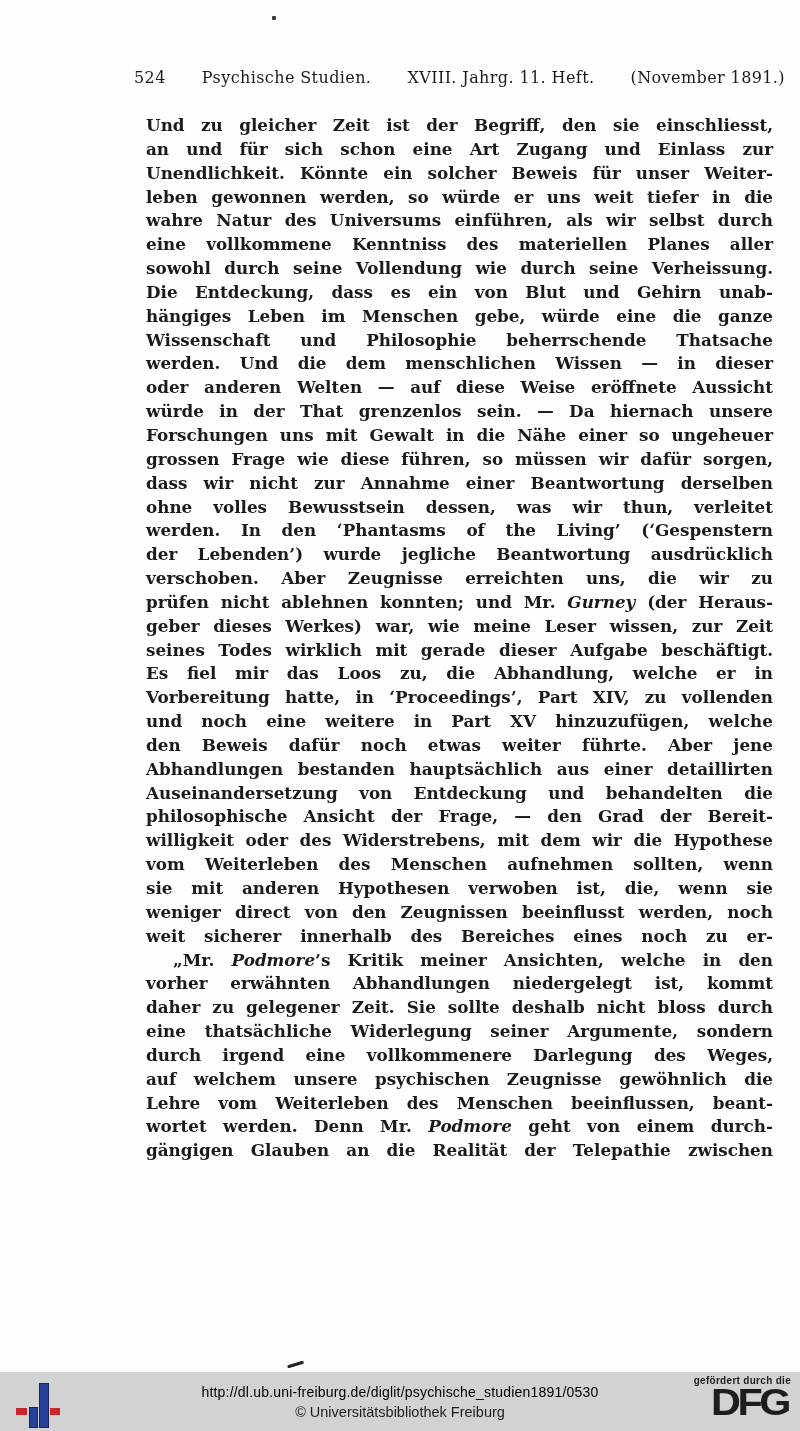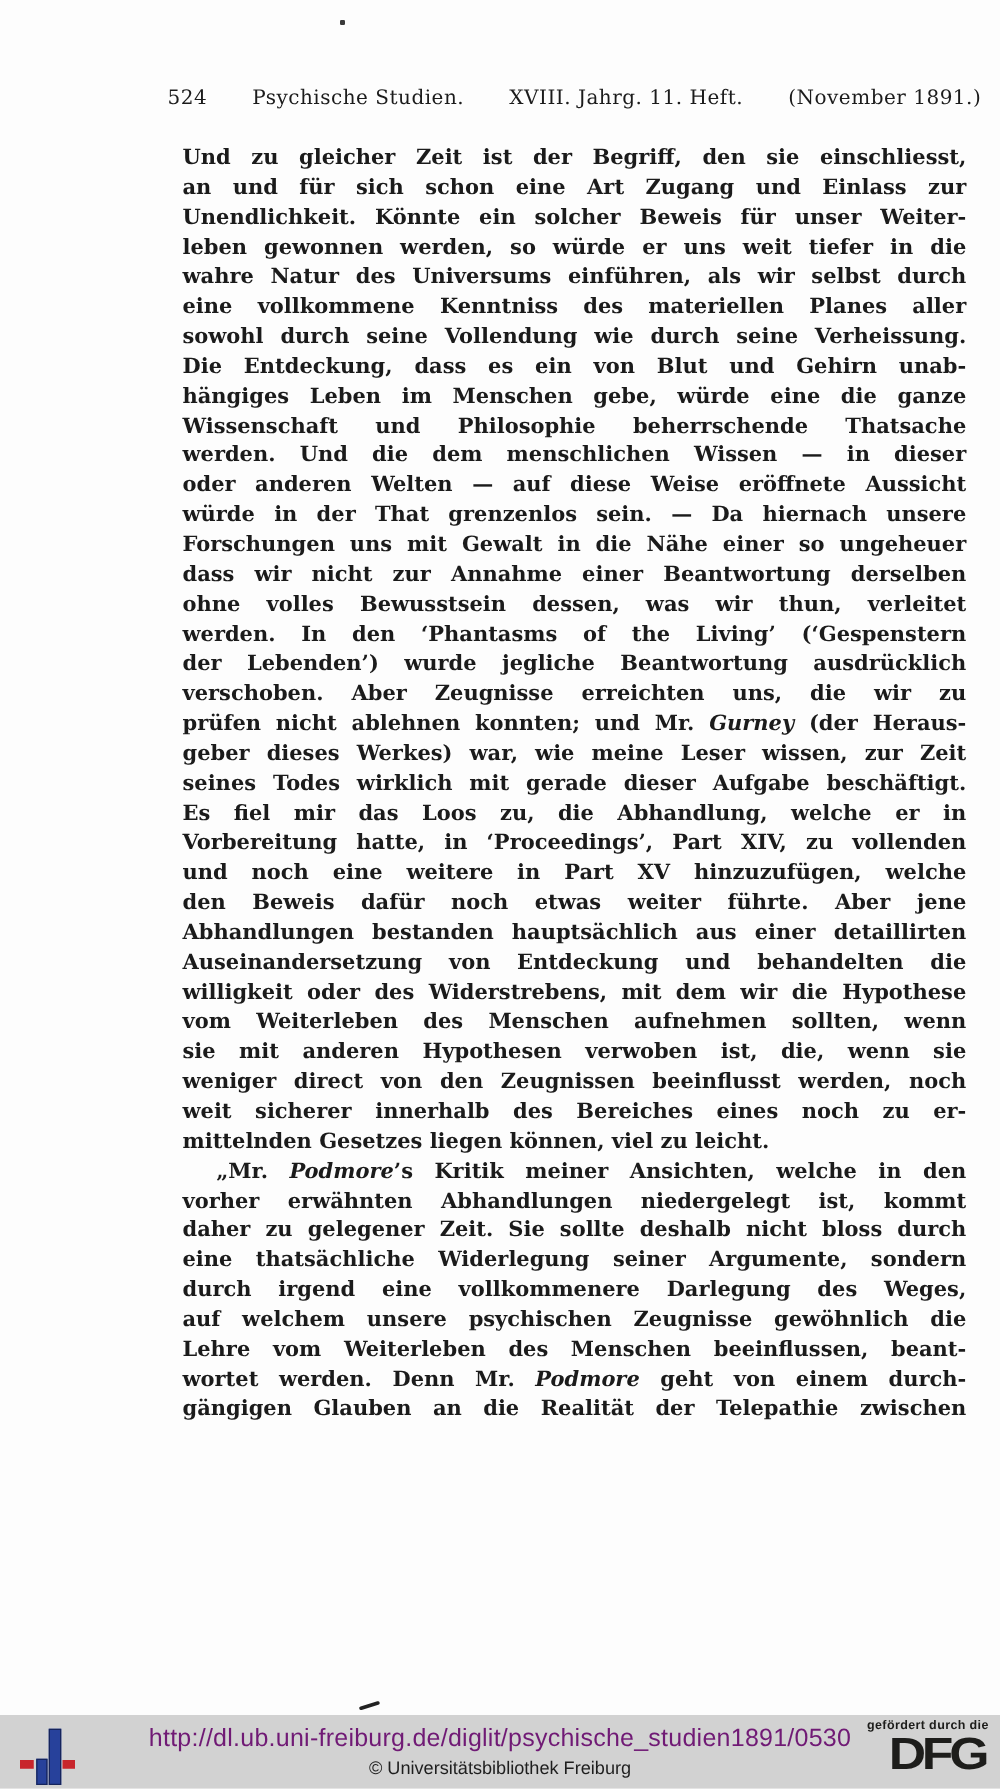--- a/index.html
+++ b/index.html
@@ -58,21 +58,21 @@
   .ub-logo .bar{position:absolute;}
   .ub-bar-tall{left:31px;top:7px;width:10px;height:45px;background:var(--ub-blue);border:1px solid #16245c;}
   .ub-bar-short{left:21px;top:31px;width:9px;height:21px;background:var(--ub-blue);border:1px solid #16245c;}
   .ub-dash-left{left:8px;top:32px;width:11px;height:7px;background:var(--ub-red);}
   .ub-dash-right{left:42px;top:32px;width:10px;height:7px;background:var(--ub-red);}
   .footer-center{
     position:absolute;left:0;top:0;width:100%;height:100%;
     display:flex;flex-direction:column;align-items:center;justify-content:center;gap:4px;
     color:#1e1e1e;
   }
-  .footer-url{font-size:20px;letter-spacing:0.2px;text-decoration:none;color:#701a75;cursor:pointer;}
+  .footer-url{font-size:14px;letter-spacing:0.2px;text-decoration:none;color:#000000;cursor:pointer;}
   .footer-copyright{font-size:14.5px;}
   .dfg-logo{
     position:absolute;right:5px;top:3px;width:110px;text-align:center;
     color:var(--dfg-black);
   }
   .dfg-tagline{font-size:10px;font-weight:bold;letter-spacing:0.3px;text-align:right;padding-right:4px;}
   .dfg-wordmark{
     font-size:36px;font-weight:800;line-height:0.95;letter-spacing:-3px;
     transform:scaleX(1.15);transform-origin:right center;text-align:right;padding-right:6px;
   }
@@ -96,40 +96,41 @@
       <div class="line"><span>wahre Natur des Universums einführen, als wir selbst durch</span></div>
       <div class="line"><span>eine vollkommene Kenntniss des materiellen Planes aller</span></div>
       <div class="line"><span>sowohl durch seine Vollendung wie durch seine Verheissung.</span></div>
       <div class="line"><span>Die Entdeckung, dass es ein von Blut und Gehirn unab-</span></div>
       <div class="line"><span>hängiges Leben im Menschen gebe, würde eine die ganze</span></div>
       <div class="line"><span>Wissenschaft und Philosophie beherrschende Thatsache</span></div>
       <div class="line"><span>werden. Und die dem menschlichen Wissen — in dieser</span></div>
       <div class="line"><span>oder anderen Welten — auf diese Weise eröffnete Aussicht</span></div>
       <div class="line"><span>würde in der That grenzenlos sein. — Da hiernach unsere</span></div>
       <div class="line"><span>Forschungen uns mit Gewalt in die Nähe einer so ungeheuer</span></div>
+      <div class="line"><span>grossen Frage wie diese führen, so müssen wir dafür sorgen,</span></div>
       <div class="line"><span>dass wir nicht zur Annahme einer Beantwortung derselben</span></div>
       <div class="line"><span>ohne volles Bewusstsein dessen, was wir thun, verleitet</span></div>
       <div class="line"><span>werden. In den ‘Phantasms of the Living’ (‘Gespenstern</span></div>
       <div class="line"><span>der Lebenden’) wurde jegliche Beantwortung ausdrücklich</span></div>
       <div class="line"><span>verschoben. Aber Zeugnisse erreichten uns, die wir zu</span></div>
       <div class="line"><span>prüfen nicht ablehnen konnten; und Mr. </span><span class="italic">Gurney</span><span> (der Heraus-</span></div>
       <div class="line"><span>geber dieses Werkes) war, wie meine Leser wissen, zur Zeit</span></div>
       <div class="line"><span>seines Todes wirklich mit gerade dieser Aufgabe beschäftigt.</span></div>
       <div class="line"><span>Es fiel mir das Loos zu, die Abhandlung, welche er in</span></div>
       <div class="line"><span>Vorbereitung hatte, in ‘Proceedings’, Part XIV, zu vollenden</span></div>
       <div class="line"><span>und noch eine weitere in Part XV hinzuzufügen, welche</span></div>
       <div class="line"><span>den Beweis dafür noch etwas weiter führte. Aber jene</span></div>
       <div class="line"><span>Abhandlungen bestanden hauptsächlich aus einer detaillirten</span></div>
       <div class="line"><span>Auseinandersetzung von Entdeckung und behandelten die</span></div>
+      <div class="line"><span>philosophische Ansicht der Frage, — den Grad der Bereit-</span></div>
       <div class="line"><span>willigkeit oder des Widerstrebens, mit dem wir die Hypothese</span></div>
       <div class="line"><span>vom Weiterleben des Menschen aufnehmen sollten, wenn</span></div>
       <div class="line"><span>sie mit anderen Hypothesen verwoben ist, die, wenn sie</span></div>
       <div class="line"><span>weniger direct von den Zeugnissen beeinflusst werden, noch</span></div>
       <div class="line"><span>weit sicherer innerhalb des Bereiches eines noch zu er-</span></div>
-      <div class="line last"><span>mittelnden Gesetzes liegen können, viel zu leicht.</span></div>
     </div>
     <div class="paragraph">
       <div class="line indent"><span>„Mr. </span><span class="italic">Podmore</span><span>’s Kritik meiner Ansichten, welche in den</span></div>
       <div class="line"><span>vorher erwähnten Abhandlungen niedergelegt ist, kommt</span></div>
       <div class="line"><span>daher zu gelegener Zeit. Sie sollte deshalb nicht bloss durch</span></div>
       <div class="line"><span>eine thatsächliche Widerlegung seiner Argumente, sondern</span></div>
       <div class="line"><span>durch irgend eine vollkommenere Darlegung des Weges,</span></div>
       <div class="line"><span>auf welchem unsere psychischen Zeugnisse gewöhnlich die</span></div>
       <div class="line"><span>Lehre vom Weiterleben des Menschen beeinflussen, beant-</span></div>
       <div class="line"><span>wortet werden. Denn Mr. </span><span class="italic">Podmore</span><span> geht von einem durch-</span></div>

